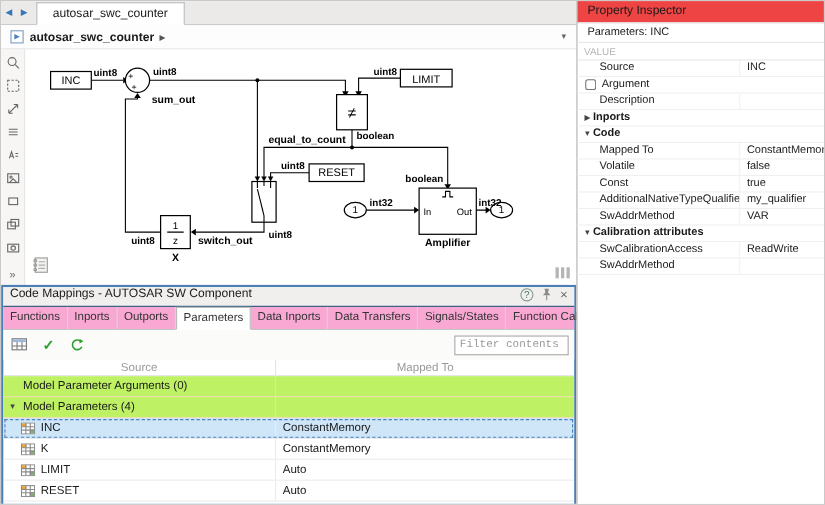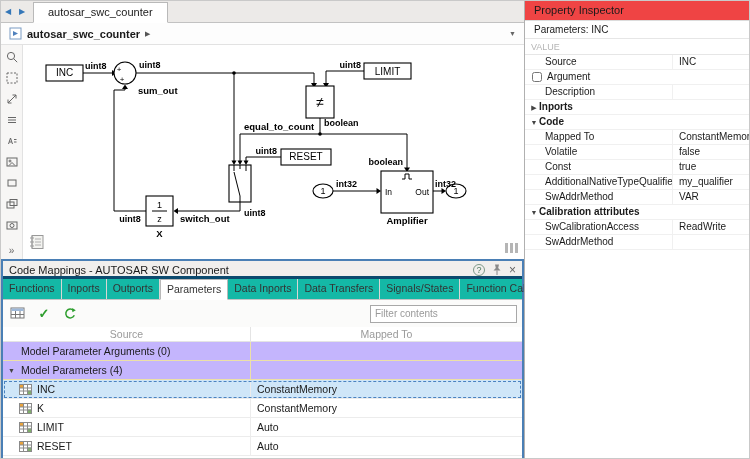--- a/index.html
+++ b/index.html
@@ -22,40 +22,40 @@
   .pal-expand{margin-top:auto;margin-bottom:3px;color:#666;font-size:10px;cursor:pointer}
   .canvas{position:absolute;left:22px;top:22px;width:501px;height:214px;background:#fff}
   .diagram{display:block}
   .diagram text{font-family:"Liberation Sans",sans-serif;fill:#000;stroke:none}
   .md-badge{position:absolute;left:5px;bottom:6px}
   .grip{position:absolute;right:6px;bottom:6px;display:flex;gap:2px}
   .grip i{display:block;width:3px;height:10px;background:#b5b5b5}
 
   
   .mappings{position:absolute;left:0;top:258px;width:523px;height:201px;background:#fff;border:2px solid #4a7fb5;display:flex;flex-direction:column}
-  .m-header{flex:0 0 18px;background:#f1efed;display:flex;align-items:flex-end;padding:0 6px;border-bottom:3px solid #0c4a6e}
+  .m-header{flex:0 0 18px;background:#f1efed;display:flex;align-items:flex-start;padding:0 6px;border-bottom:1px solid #0c4a6e}
   .m-icons{margin-left:auto;display:flex;align-items:center;gap:7px;color:#777}
   .help-badge{width:12px;height:12px;border:1px solid #7f9a8a;border-radius:50%;font-size:9px;line-height:10px;text-align:center;color:#4f7a5f;cursor:pointer}
   .close-x{font-size:12px;color:#666;cursor:pointer;line-height:12px}
-  .m-tabs{flex:0 0 20px;background:#14b8a6;border-bottom:1px solid #c5c5c5;display:flex}
+  .m-tabs{flex:0 0 20px;background:#f9a8d4;border-bottom:1px solid #c5c5c5;display:flex}
   .m-tab{padding:0 6px;line-height:19px;font-size:10.5px;color:#333;border-right:1px solid #d8d6d4;cursor:pointer;white-space:nowrap}
   .m-tab.active{background:#fff;border:1px solid #b9b9b9;border-bottom:1px solid #fff;margin-bottom:-1px}
   .m-toolbar{flex:0 0 27px;display:flex;align-items:center;padding:0 5px;gap:6px;background:#fbfbfa}
   .tool-btn{width:20px;height:20px;display:flex;align-items:center;justify-content:center;cursor:pointer;border:1px solid transparent}
   .check-glyph{color:#2e9e2e;font-size:13px;font-weight:bold}
-  .filter{margin-left:auto;width:147px;height:18px;border:1px solid #a8a8a8;font-size:10px;padding:0 4px;color:#333;font-family:Liberation Sans, sans-serif}
+  .filter{margin-left:auto;width:104px;height:18px;border:1px solid #a8a8a8;font-size:10px;padding:0 4px;color:#333;font-family:Liberation Mono, monospace}
   .filter::placeholder{color:#999}
   .m-grid{flex:1;overflow:hidden;font-size:10.5px}
   .g-head{display:flex;height:15px;line-height:15px;color:#9a9a9a;border-bottom:1px solid #e4e4e4}
   .g-head .c1{width:248px;text-align:center;border-right:1px solid #e4e4e4}
   .g-head .c2{flex:1;text-align:center}
   .g-row{display:flex;height:19px;border-bottom:1px solid #ececec}
   .g-row .c1{width:248px;display:flex;align-items:center;border-right:1px solid #ececec;padding-left:4px;gap:5px}
   .g-row .c2{flex:1;padding-left:6px;line-height:18px}
-  .g-row.group{background:#c4b5fd;border-bottom:1px solid #ece0a8}
+  .g-row.group{background:#bef264;border-bottom:1px solid #ece0a8}
   .g-row.group .c1{border-right:1px solid #ece0a8}
   .g-row.param .c1{padding-left:16px}
   .g-row.selected{background:#cfe6f8;outline:1px dashed #4a82c0;outline-offset:-2px}
   .chev{font-size:7px;color:#444;width:9px;text-align:center;flex:0 0 9px}
   .indent{width:9px;flex:0 0 9px}
 
   
   .inspector{position:absolute;left:523px;top:0;width:227px;height:459px;background:#fff;border-left:1px solid #b0b0b0}
   .i-header{height:20px;line-height:19px;padding:0 9px;background:#ef4444;border-bottom:1px solid #dcdcdc}
   .i-context{height:18px;line-height:18px;padding:0 9px;border-bottom:1px solid #e6e6e6;font-size:10px}

